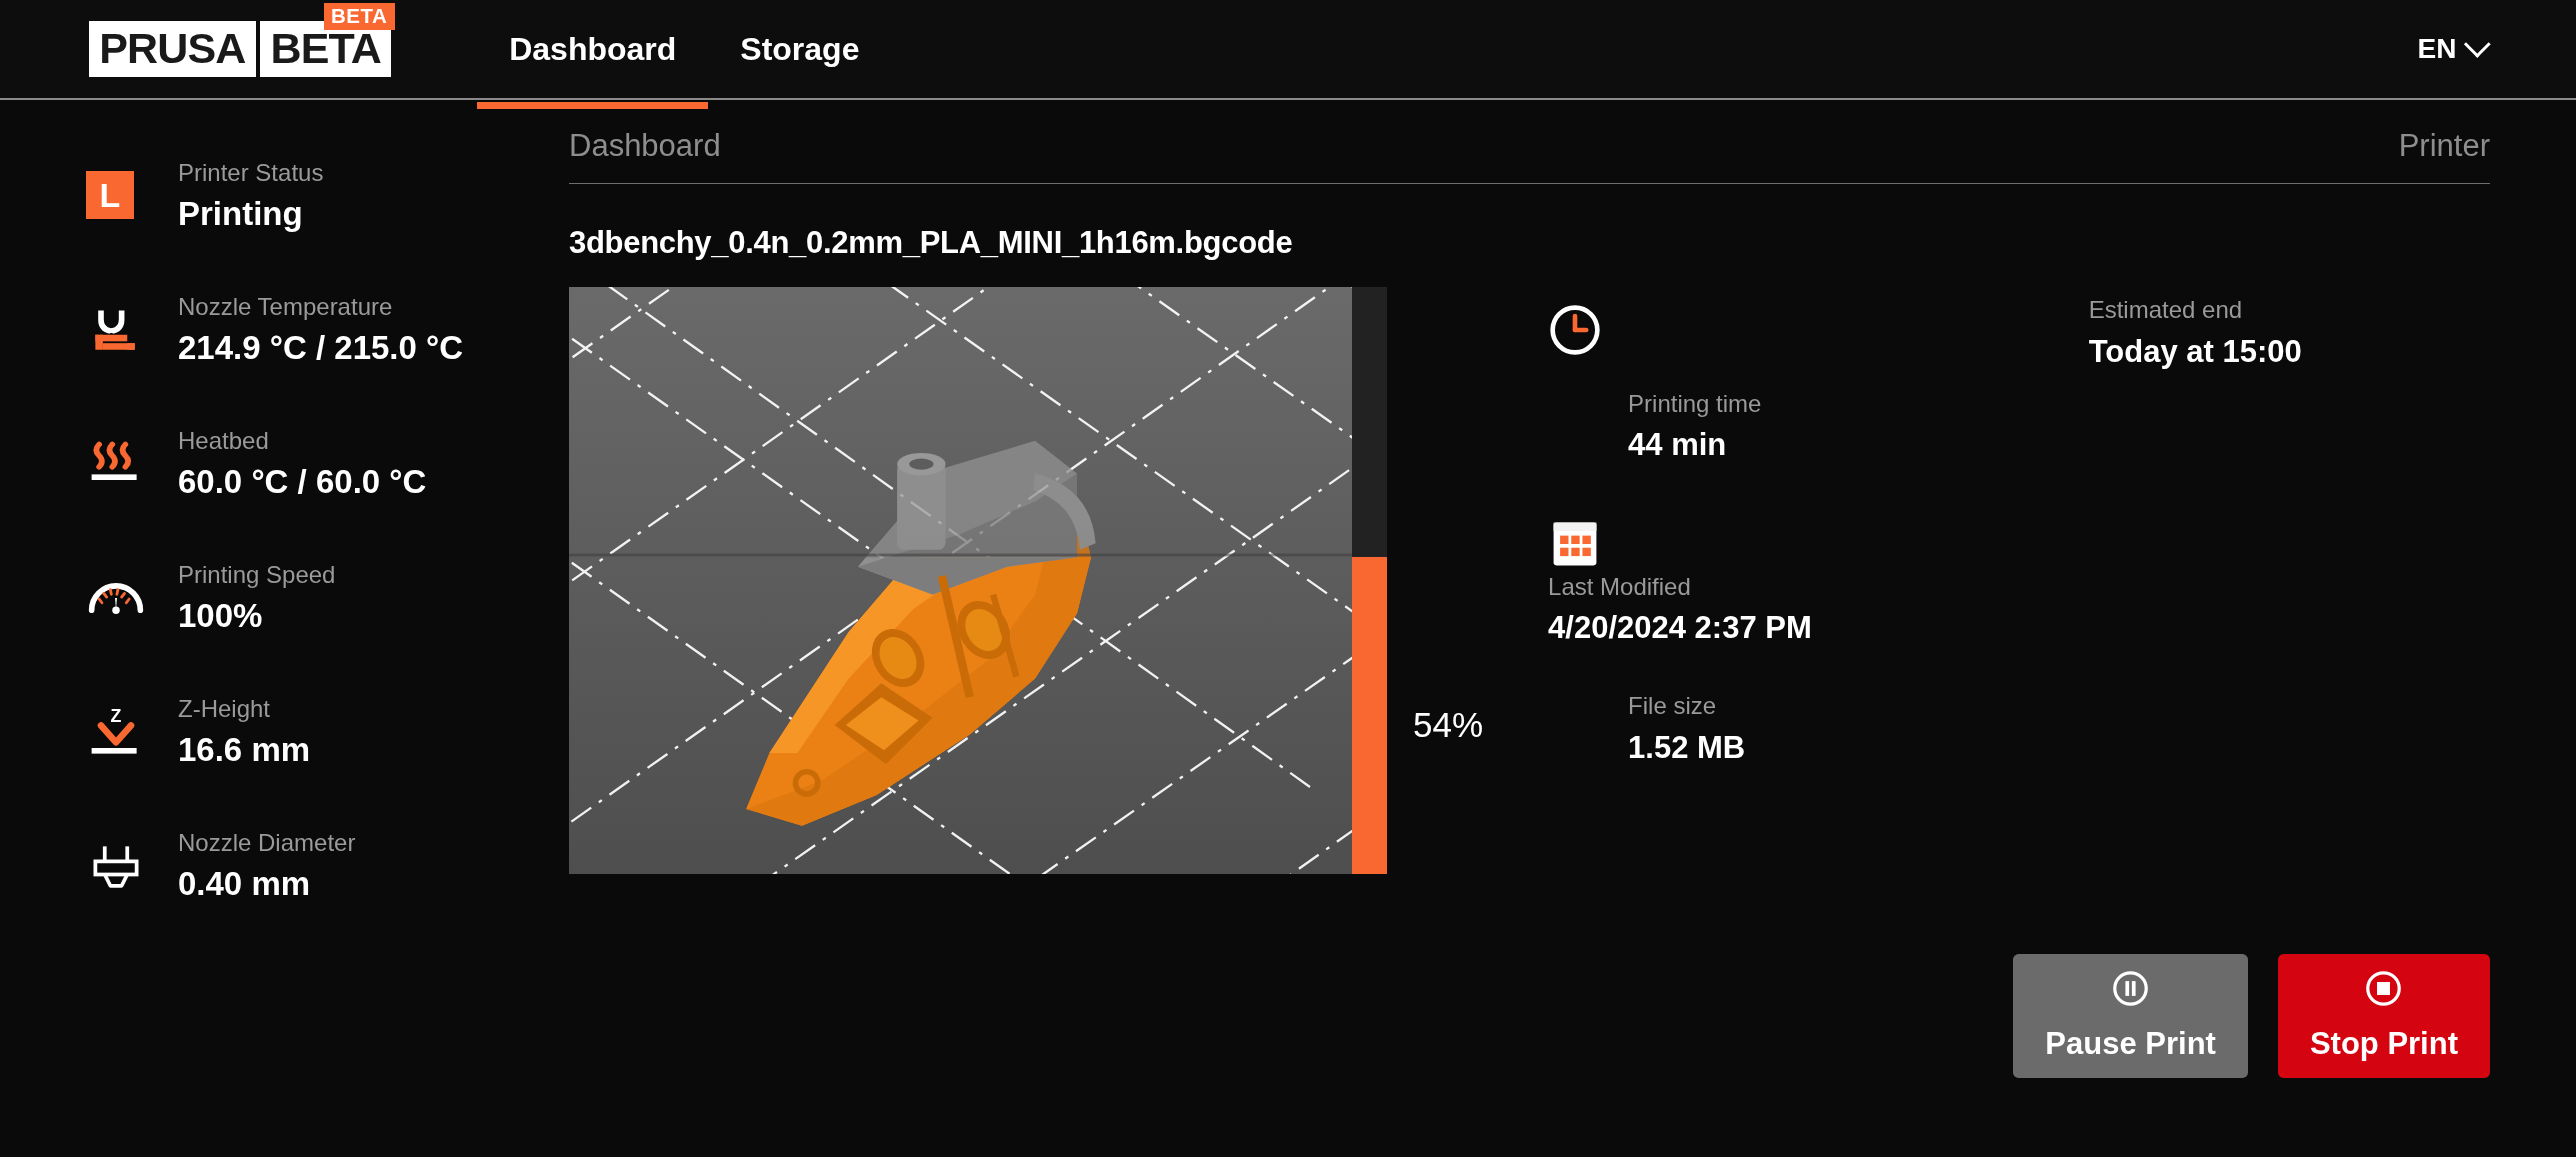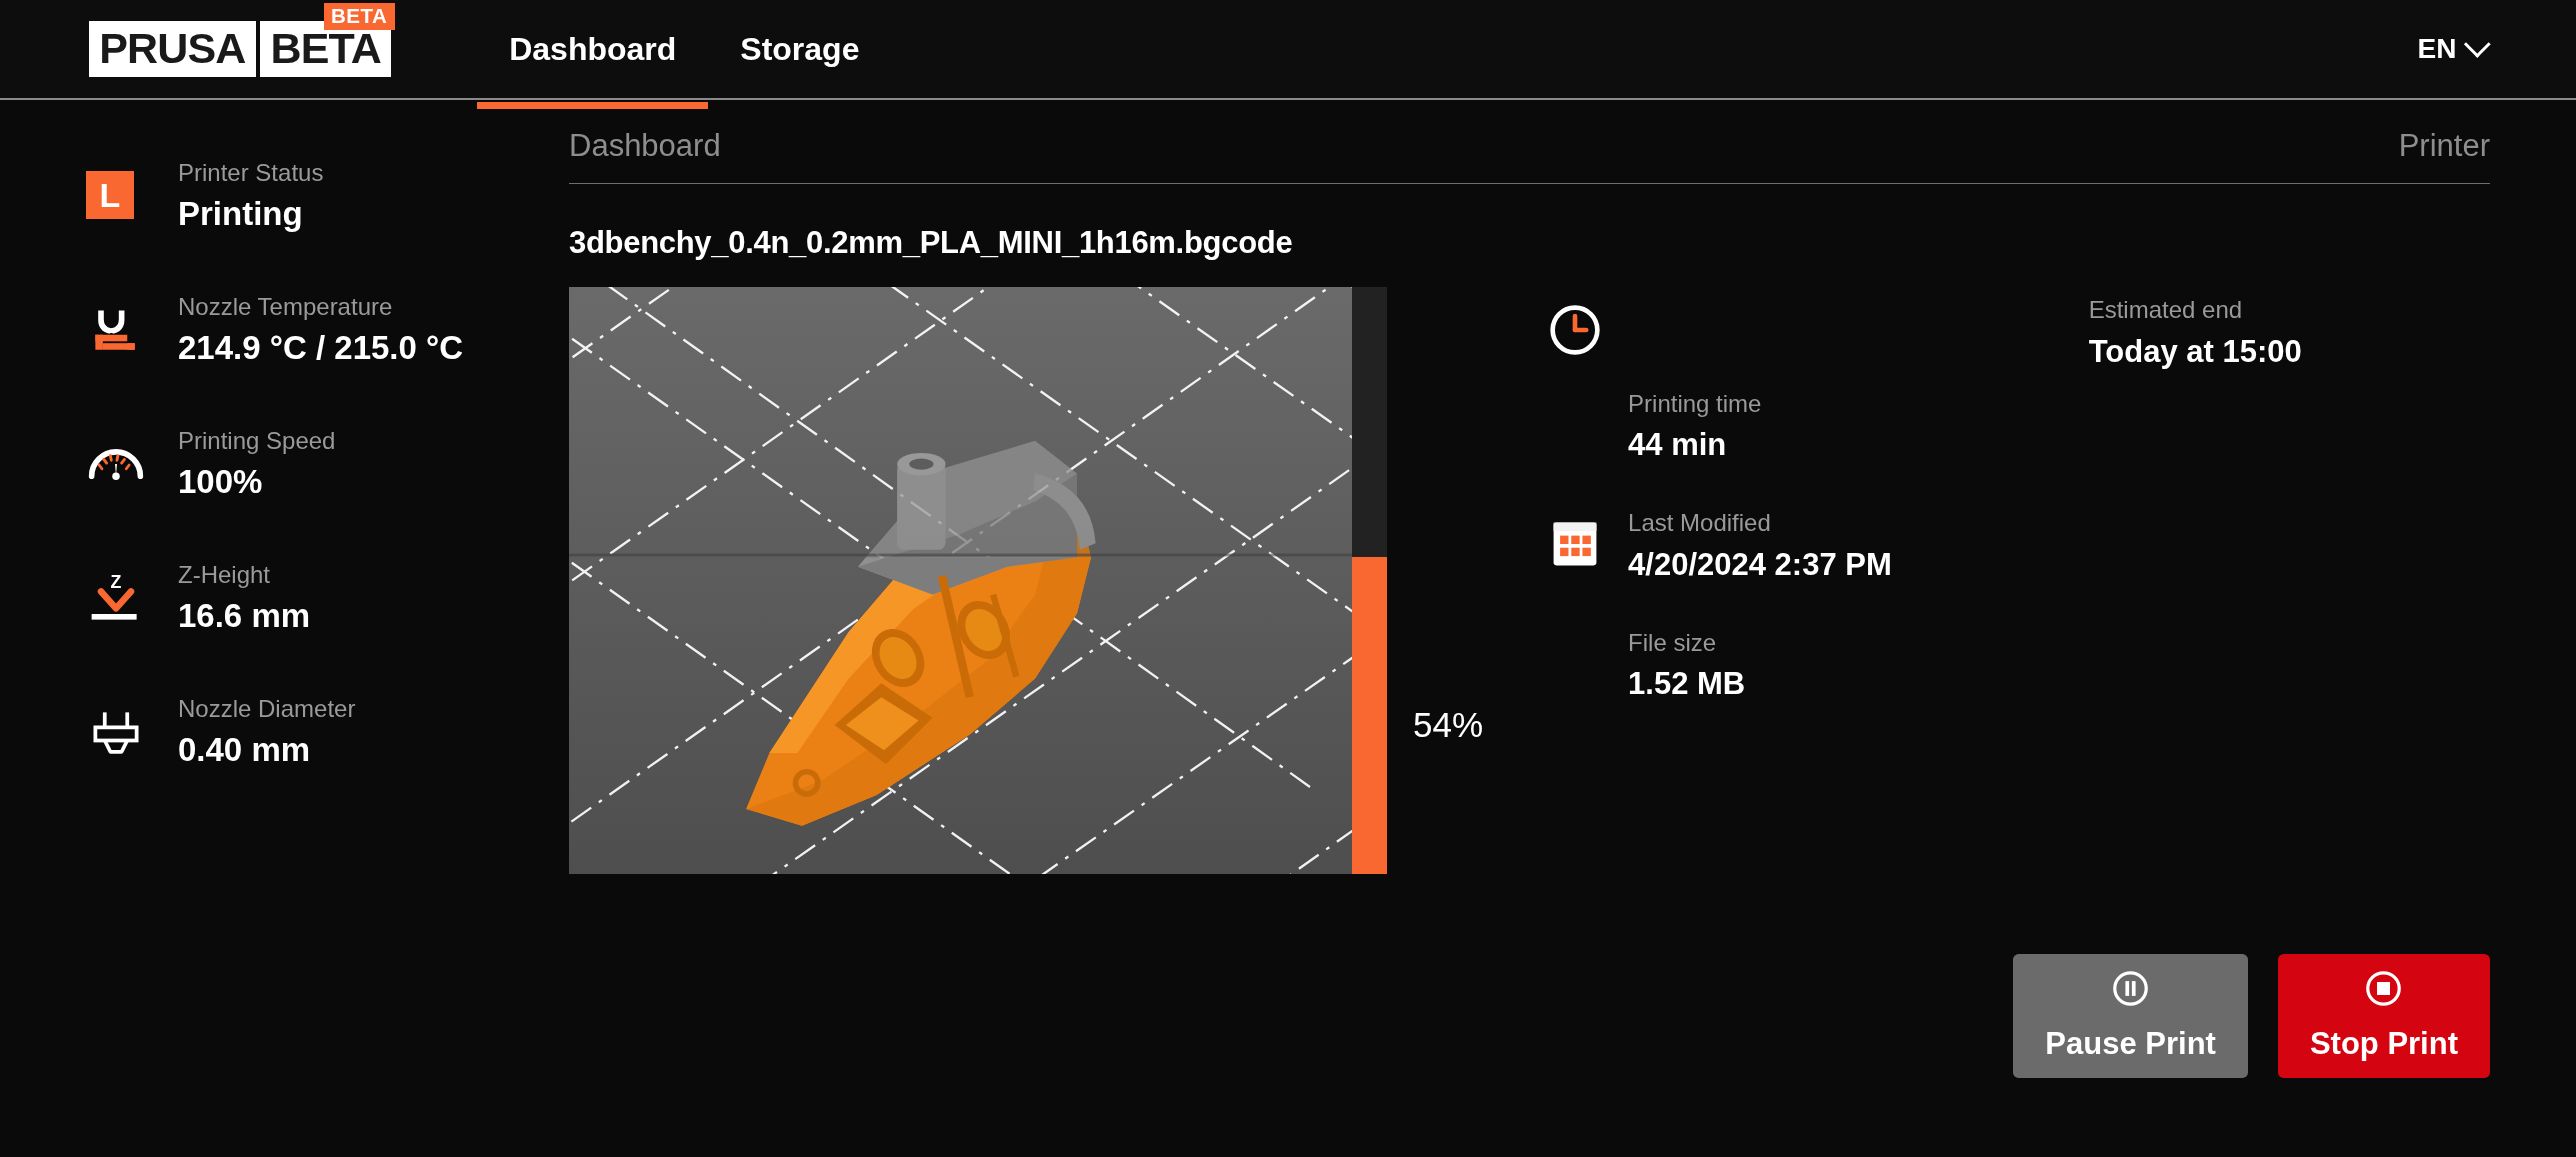--- a/index.html
+++ b/index.html
@@ -272,20 +272,34 @@
           <rect x="10" y="36" width="8" height="16" fill="#fa6831"></rect>
           <rect x="44" y="45" width="8" height="7" fill="#fa6831"></rect>
         </svg>
       </div>
       <div class="stat-text">
         <div class="stat-label">Nozzle Temperature</div>
         <div class="stat-value">214.9 °C / 215.0 °C</div>
       </div>
     </div>
 
+    <div class="stat">
+      <div class="stat-icon">
+        <svg class="ico-heatbed" viewBox="0 0 64 64">
+          <path d="M14 34 Q20 28 14 22 Q8 16 14 10" stroke="#fa6831" stroke-width="6" fill="none" stroke-linecap="round"></path>
+          <path d="M28 34 Q34 28 28 22 Q22 16 28 10" stroke="#fa6831" stroke-width="6" fill="none" stroke-linecap="round"></path>
+          <path d="M42 34 Q48 28 42 22 Q36 16 42 10" stroke="#fa6831" stroke-width="6" fill="none" stroke-linecap="round"></path>
+          <rect x="6" y="42" width="48" height="6" fill="#ffffff"></rect>
+        </svg>
+      </div>
+      <div class="stat-text">
+        <div class="stat-label">Heatbed</div>
+        <div class="stat-value">60.0 °C / 60.0 °C</div>
+      </div>
+    </div>
 
     <div class="stat">
       <div class="stat-icon">
         <svg class="ico-speed" viewBox="0 0 64 64">
           <path d="M6 44 A26 26 0 0 1 58 44" stroke="#ffffff" stroke-width="6" fill="none" stroke-linecap="round"></path>
           <g stroke="#fa6831" stroke-width="3" stroke-linecap="round">
             <line x1="14" y1="32" x2="17" y2="36"></line>
             <line x1="19" y1="26" x2="22" y2="30"></line>
             <line x1="26" y1="22" x2="27" y2="27"></line>
             <line x1="34" y1="22" x2="33" y2="27"></line>
@@ -442,21 +456,21 @@
           </div>
 
           <div class="info-item indent">
             <div>
               <div class="info-label">Printing time</div>
               <div class="info-value">44 min</div>
             </div>
           </div>
           <div></div>
 
-          <div class="info-item" style="margin-top:26px;">
+          <div class="info-item" style="margin-top:26px;flex-direction:column;">
             <div class="info-icon">
               <svg viewBox="0 0 58 58" width="54" height="54">
                 <rect x="6" y="6" width="46" height="46" rx="3" fill="#ffffff"></rect>
                 <rect x="6" y="6" width="46" height="9" fill="#f2f2f2"></rect>
                 <g fill="#fa6831">
                   <rect x="13" y="20" width="9" height="9"></rect>
                   <rect x="25" y="20" width="9" height="9"></rect>
                   <rect x="37" y="20" width="9" height="9"></rect>
                   <rect x="13" y="33" width="9" height="9"></rect>
                   <rect x="25" y="33" width="9" height="9"></rect>

